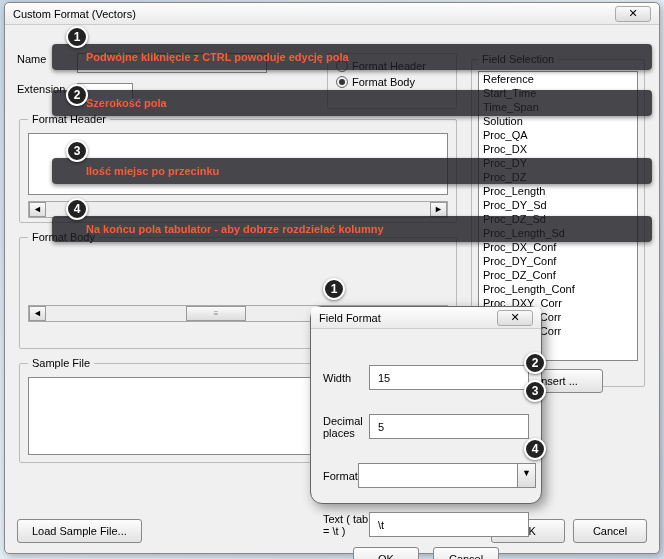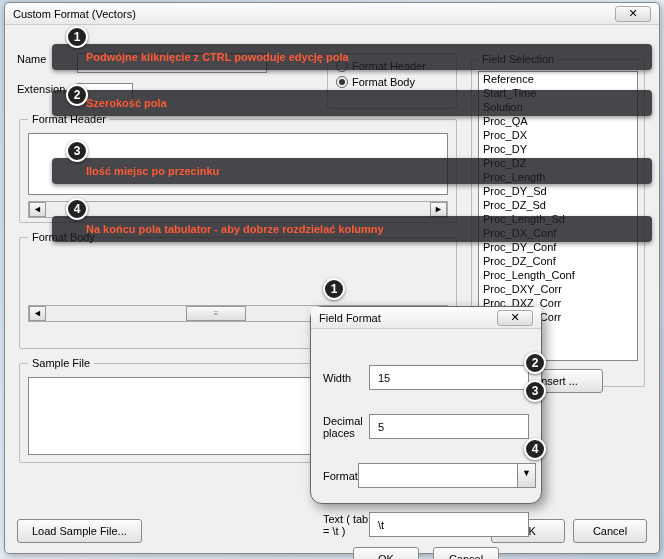--- a/index.html
+++ b/index.html
@@ -108,20 +108,21 @@
         </label>
       </div>
     </fieldset>
 
     <div class="right-col">
       <fieldset class="fieldset" style="height:334px; padding:6px">
         <legend>Field Selection</legend>
         <div class="listbox" id="fieldlist">
             <div class="item">Reference</div>
             <div class="item">Start_Time</div>
+            <div class="item">Time_Span</div>
             <div class="item">Solution</div>
             <div class="item">Proc_QA</div>
             <div class="item">Proc_DX</div>
             <div class="item">Proc_DY</div>
             <div class="item">Proc_DZ</div>
             <div class="item">Proc_Length</div>
             <div class="item">Proc_DY_Sd</div>
             <div class="item">Proc_DZ_Sd</div>
             <div class="item">Proc_Length_Sd</div>
             <div class="item">Proc_DX_Conf</div>

